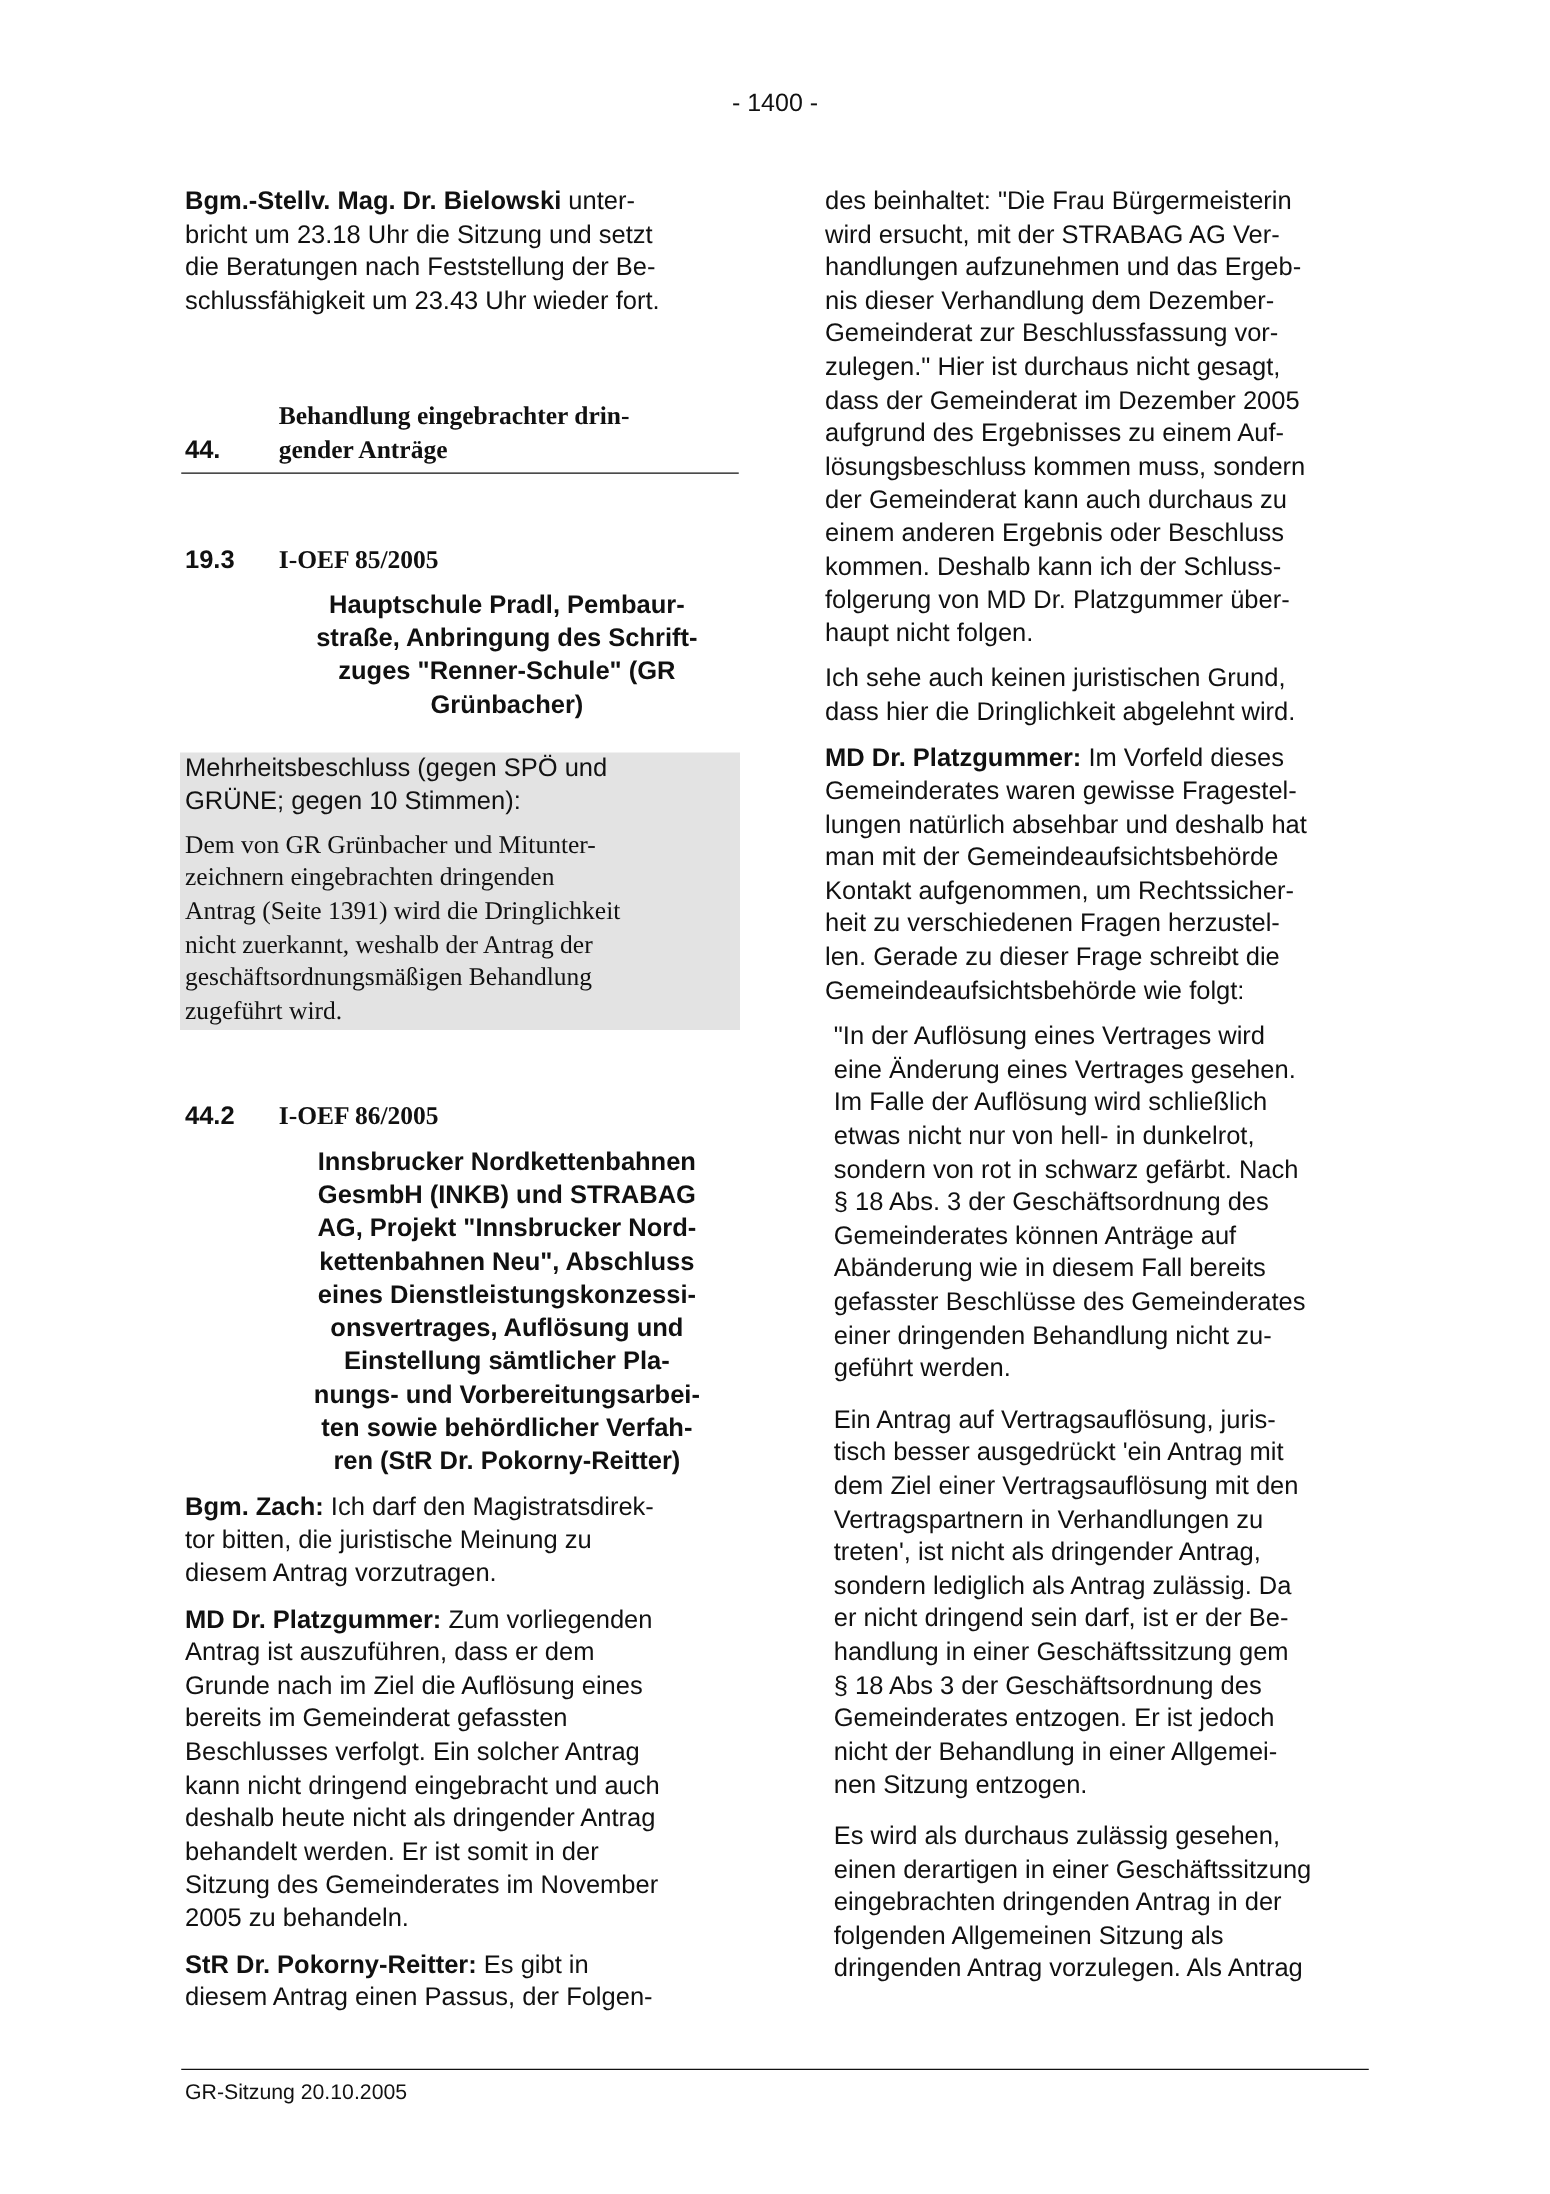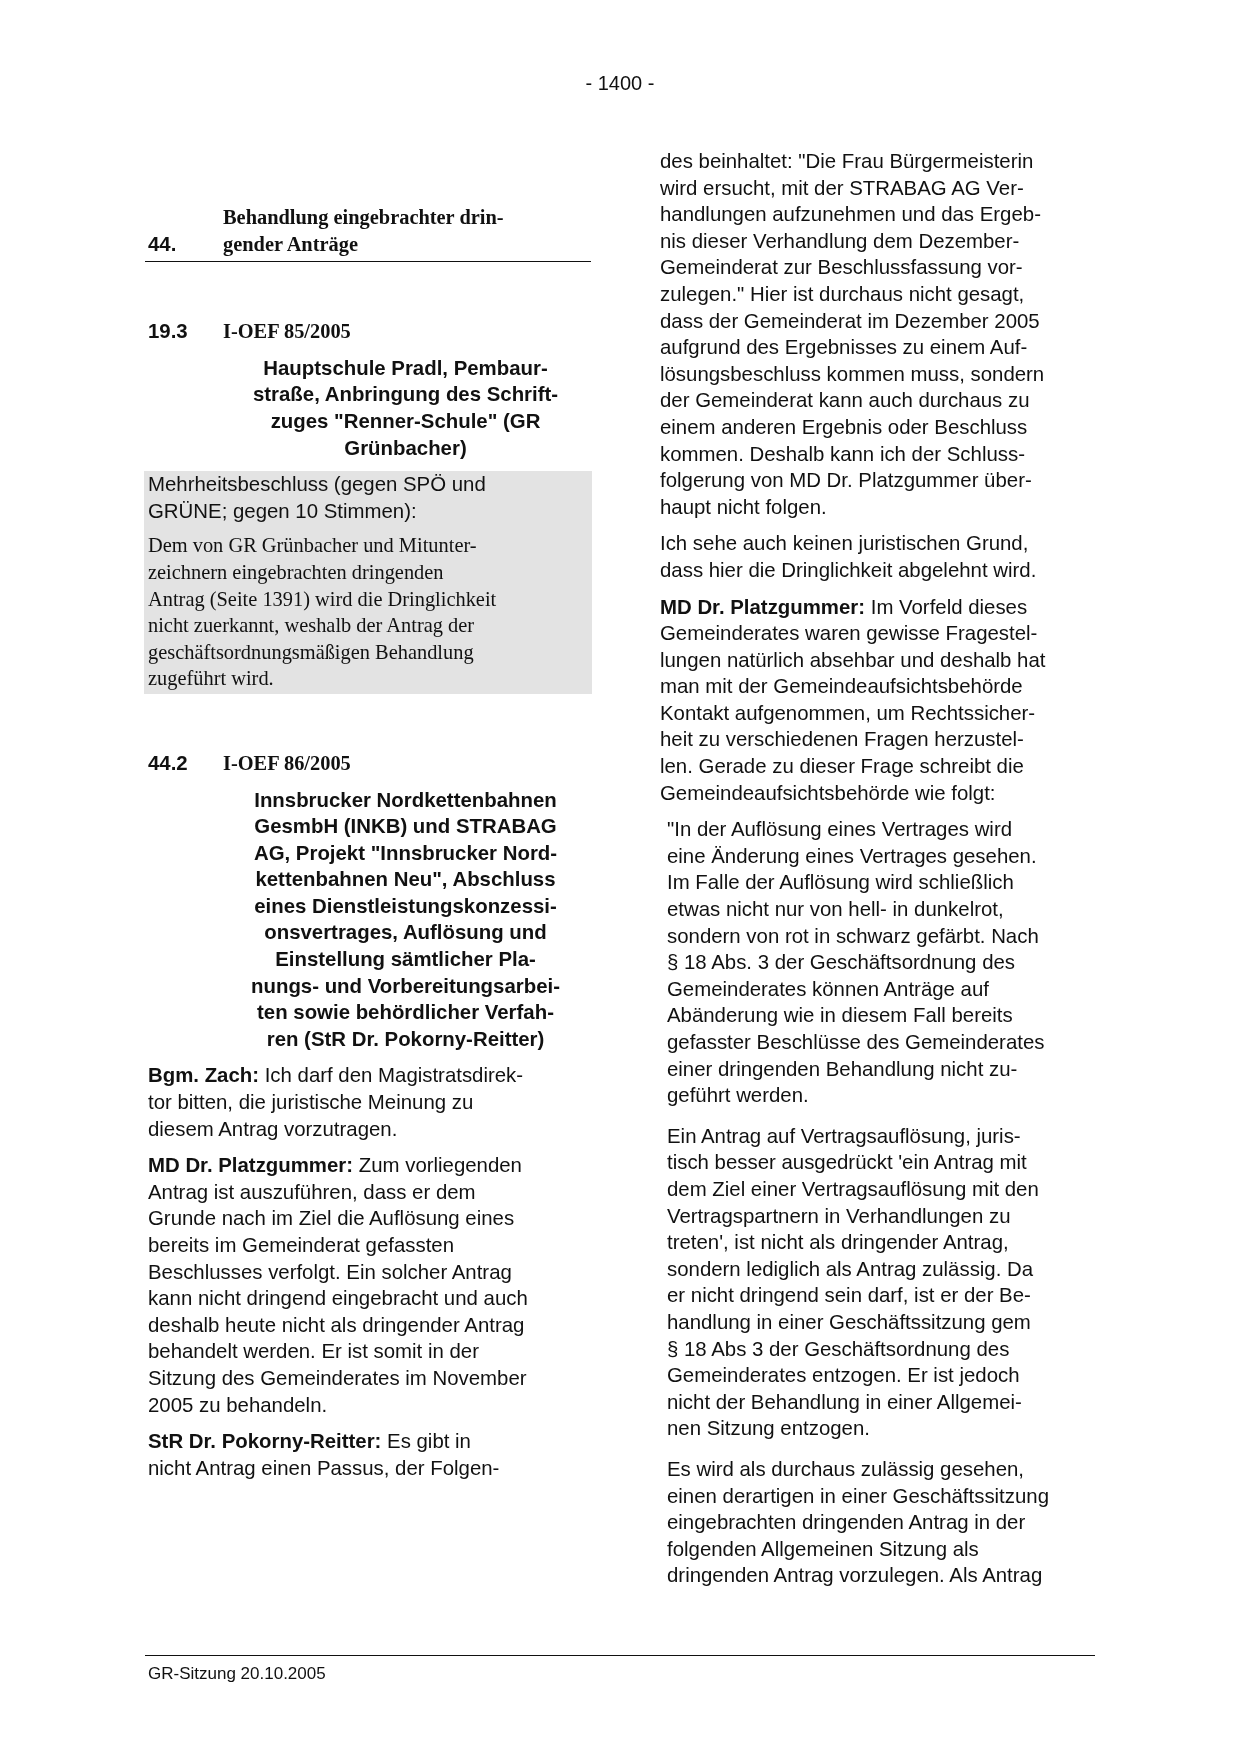--- a/index.html
+++ b/index.html
@@ -26,21 +26,21 @@
   .heading .num { width: 75px; flex: 0 0 75px; }
   .heading .txt { flex: 1; white-space: pre-line; font-family: Liberation Serif, serif; }
   .heading-main {
     padding-bottom: 4px; border-bottom: 1.5px solid #111;
     margin-left: -3px; padding-left: 3px; margin-right: -3px; align-items: flex-end;
   }
   .sub-title {
     margin-left: 75px; font-weight: bold; white-space: pre-line; margin-top: 10px; text-align: center;
   }
   .resolution-box {
-    background: #e3e3e3; margin: 10px -4px 0 -4px; padding: 0 4px 2px 4px;
+    background: #e3e3e3; margin: 24px -4px 0 -4px; padding: 0 4px 2px 4px;
   }
   .resolution-box .par { margin-bottom: 8px; }
   .resolution-box .par:last-child { margin-bottom: 0; font-family: Liberation Serif, serif; }
 
   .quote-block { margin-left: 7px; }
 
   .footer-line {
     position: absolute; left: 145px; top: 1655px; width: 950px; height: 0;
     border-top: 1.5px solid #111;
   }
@@ -48,20 +48,24 @@
     position: absolute; left: 148px; top: 1664px; font-size: 17px;
   }
 </style>
 </head>
 <body>
 
 <div class="page-number">- 1400 -</div>
 
 <div class="col col-left">
 
+  <p class="par"><b>Bgm.-Stellv. Mag. Dr. Bielowski</b><span> unter-
+bricht um 23.18 Uhr die Sitzung und setzt
+die Beratungen nach Feststellung der Be-
+schlussfähigkeit um 23.43 Uhr wieder fort.</span></p>
 
   <div class="spacer-xl"></div>
 
   <div class="heading heading-main">
     <span class="num">44.</span>
     <span class="txt">Behandlung eingebrachter drin-
 gender Anträge</span>
   </div>
 
   <div class="spacer-xl"></div>
@@ -112,21 +116,21 @@
 Antrag ist auszuführen, dass er dem
 Grunde nach im Ziel die Auflösung eines
 bereits im Gemeinderat gefassten
 Beschlusses verfolgt. Ein solcher Antrag
 kann nicht dringend eingebracht und auch
 deshalb heute nicht als dringender Antrag
 behandelt werden. Er ist somit in der
 Sitzung des Gemeinderates im November
 2005 zu behandeln.</span></p>
   <p class="par"><b>StR Dr. Pokorny-Reitter:</b><span> Es gibt in
-nicht Antrag einen Passus, der Folgen-</span></p>
+diesem Antrag einen Passus, der Folgen-</span></p>
 </div>
 
 <div class="col col-right">
   <p class="par">des beinhaltet: "Die Frau Bürgermeisterin
 wird ersucht, mit der STRABAG AG Ver-
 handlungen aufzunehmen und das Ergeb-
 nis dieser Verhandlung dem Dezember-
 Gemeinderat zur Beschlussfassung vor-
 zulegen." Hier ist durchaus nicht gesagt,
 dass der Gemeinderat im Dezember 2005

